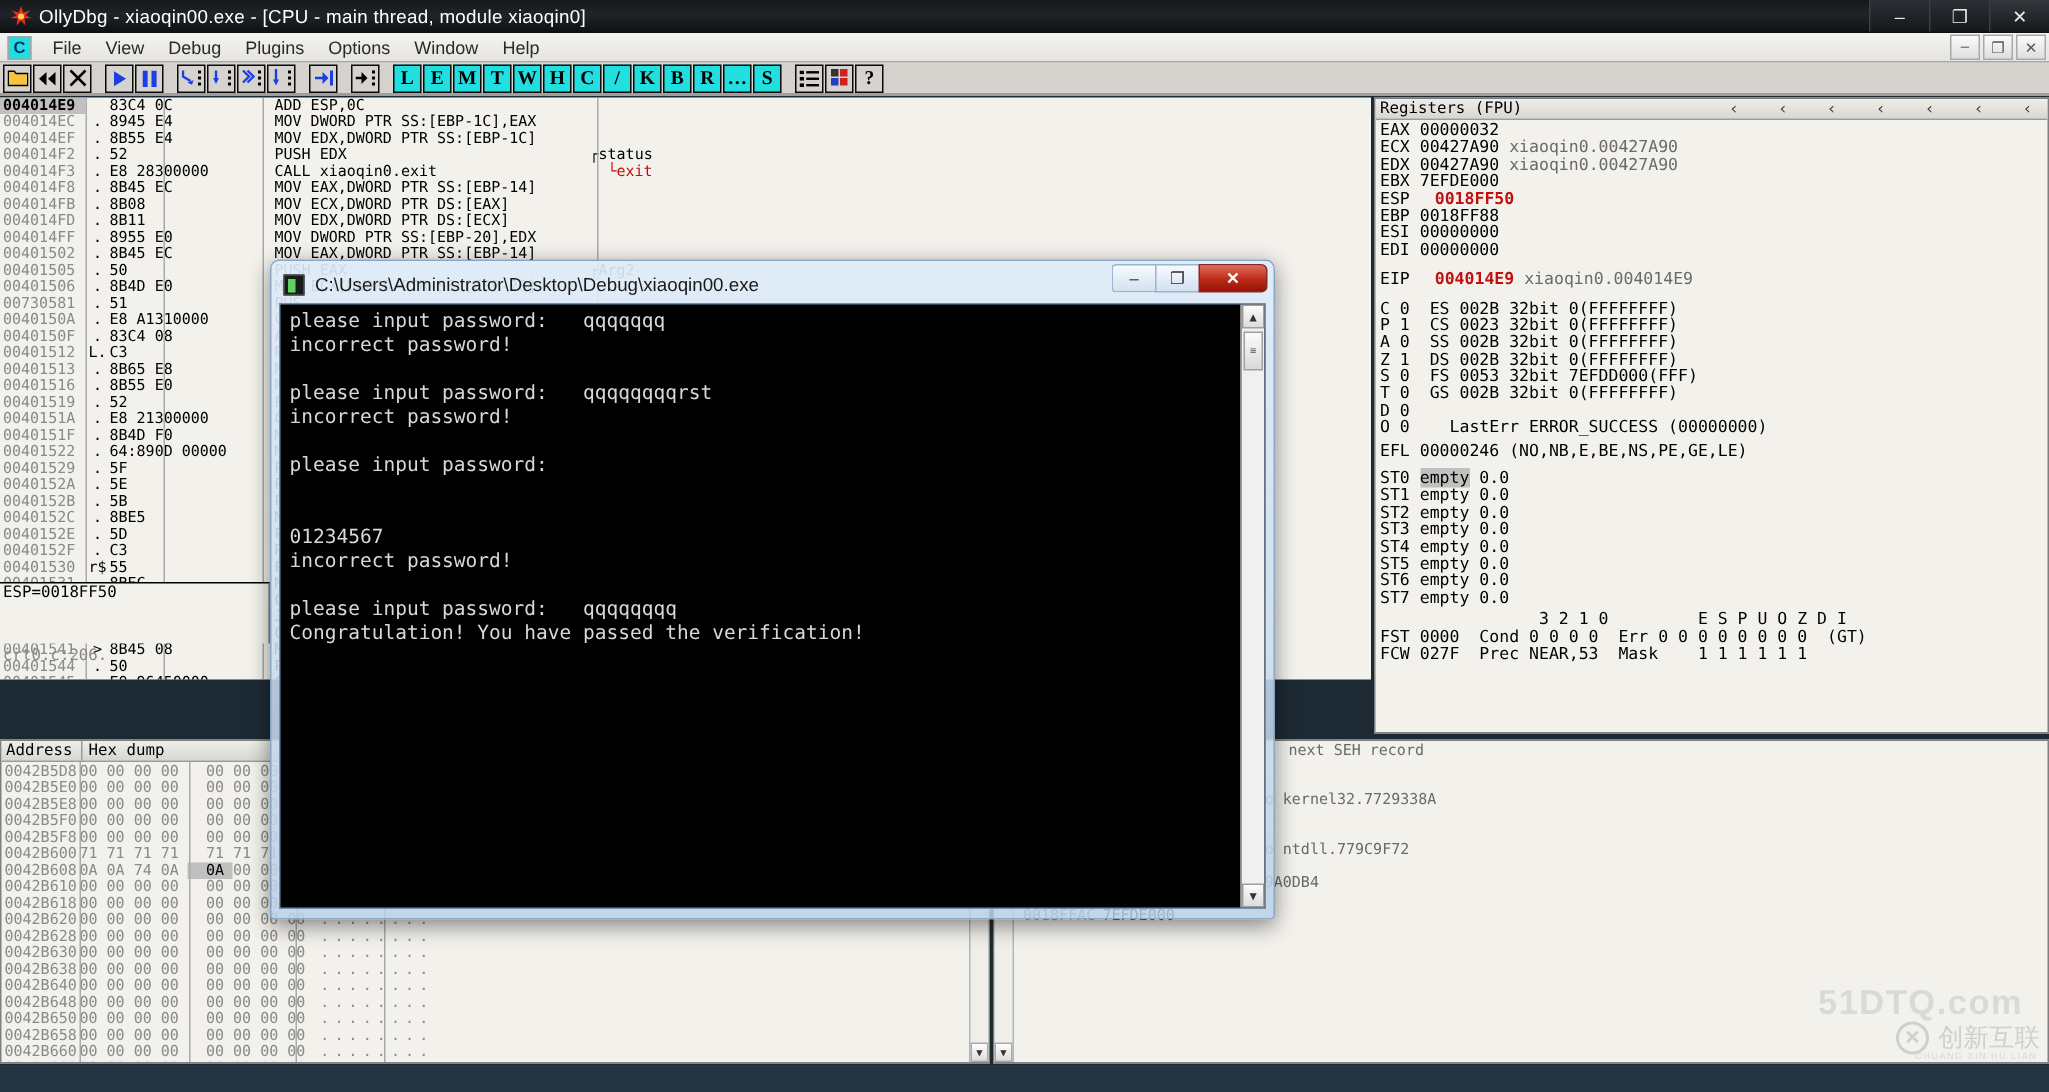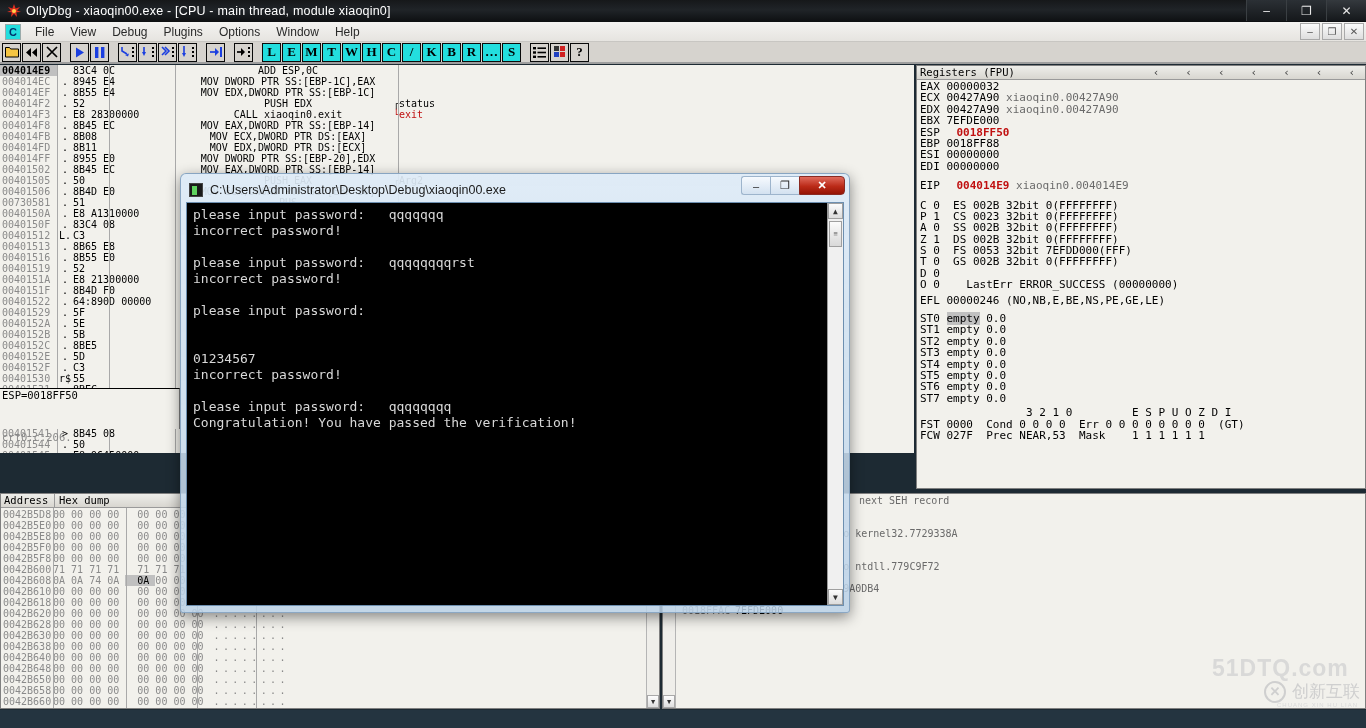--- a/index.html
+++ b/index.html
@@ -102,23 +102,23 @@
   }
 
   
   #disasm { left: 0; top: 65px; width: 914px; height: 388px; background:#f2f1ec; border:none; }
   .dz { position: relative; width: 100%; }
   .drow { height: 11px; line-height: 11px; white-space: pre; font-size: 10px; display:flex; }
   .drow .addr { width: 57px; color: #8a8a8a; padding-left: 2px; }
   .drow.cur .addr { color:#000; background:#c0c0c0; font-weight:bold; }
   .drow .bar  { width: 16px; color:#000; text-align:center; }
   .drow .hex  { width: 110px; color:#000; }
-  .drow .mn   { width: 210px; color:#000;text-align:center; }
+  .drow .mn   { width: 210px; color:#000; }
   .drow .cm   { color:#000;text-align:right; }
-  .drow .cm.red { color:#c01010; }
+  .drow .cm.red { color:#c01010;margin-left:12px; }
   .dsep { position:absolute; top:0; bottom:0; width:1px; background:#a9a9a9; }
   #dsep1 { left: 57px; }
   #dsep2 { left: 109px; }
   #dsep3 { left: 175px; }
   #dsep4 { left: 398px; }
   .dstatus {
     position:absolute; left:0; top:388px; width:180px; height:14px;
     background:#f2f1ec; border-top:1px solid #000; border-right:1px solid #808080;
     font-size:10.5px; padding-left:2px; line-height:13px; color:#000;
   }

